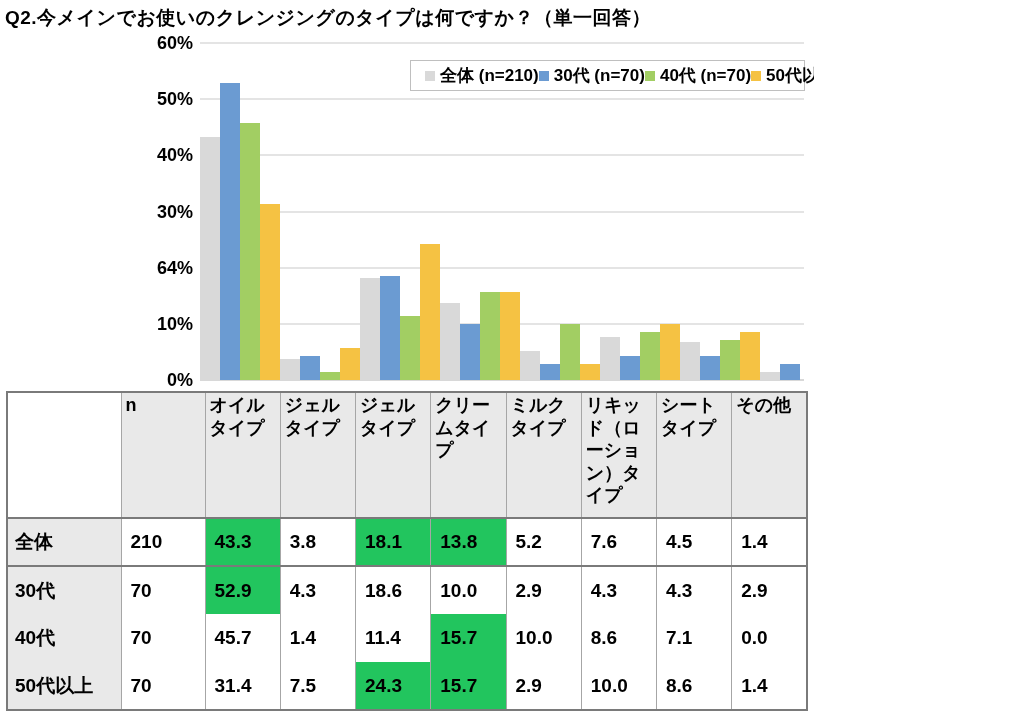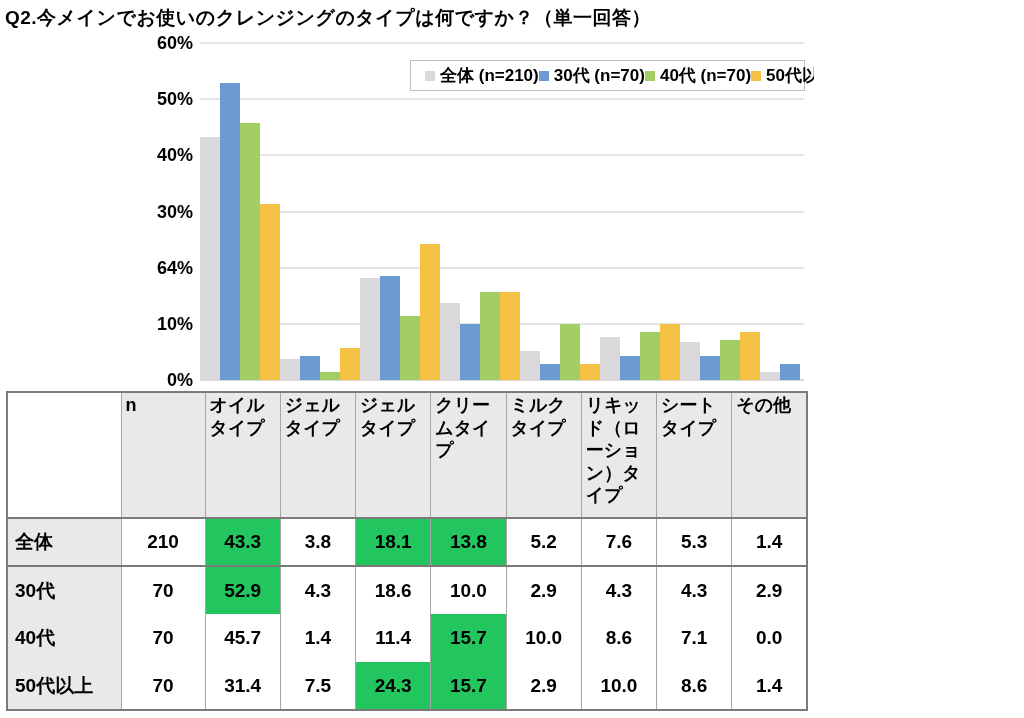--- a/index.html
+++ b/index.html
@@ -49,21 +49,21 @@
   thead th {
     background:#e9e9e9; font-size:18px; text-align:left; vertical-align:top;
     padding:1px 4px; height:126px; border-bottom:2px solid #7a7a7a;
     word-break:break-all; line-height:1.25;
   }
   thead th.corner { background:#fff; }
   tbody tr { height:48px; }
   tbody th {
     background:#e9e9e9; font-size:19px; text-align:left; padding:2px 7px; vertical-align:middle;margin-top:24px;
   }
-  tbody td { font-size:19px; text-align:center; padding:2px 9px; vertical-align:middle; }
+  tbody td { font-size:19px; text-align:left; padding:2px 9px; vertical-align:middle; }
   tbody tr.first-data-row th, tbody tr.first-data-row td { border-bottom:2px solid #7a7a7a; }
   td.hl { background:#22c55e; }
 </style>
 </head>
 <body>
 
 <div class="stage">
 
   <div class="chart-title">Q2.今メインでお使いのクレンジングのタイプは何ですか？（単一回答）</div>
 
@@ -189,21 +189,21 @@
       <tbody>
           <tr class="first-data-row">
             <th>全体</th>
             <td>210</td>
             <td class="hl">43.3</td>
             <td>3.8</td>
             <td class="hl">18.1</td>
             <td class="hl">13.8</td>
             <td>5.2</td>
             <td>7.6</td>
-            <td>5.3</td>
+            <td>4.5</td>
             <td>1.4</td>
           </tr>
           <tr>
             <th>30代</th>
             <td>70</td>
             <td class="hl">52.9</td>
             <td>4.3</td>
             <td>18.6</td>
             <td>10.0</td>
             <td>2.9</td>

